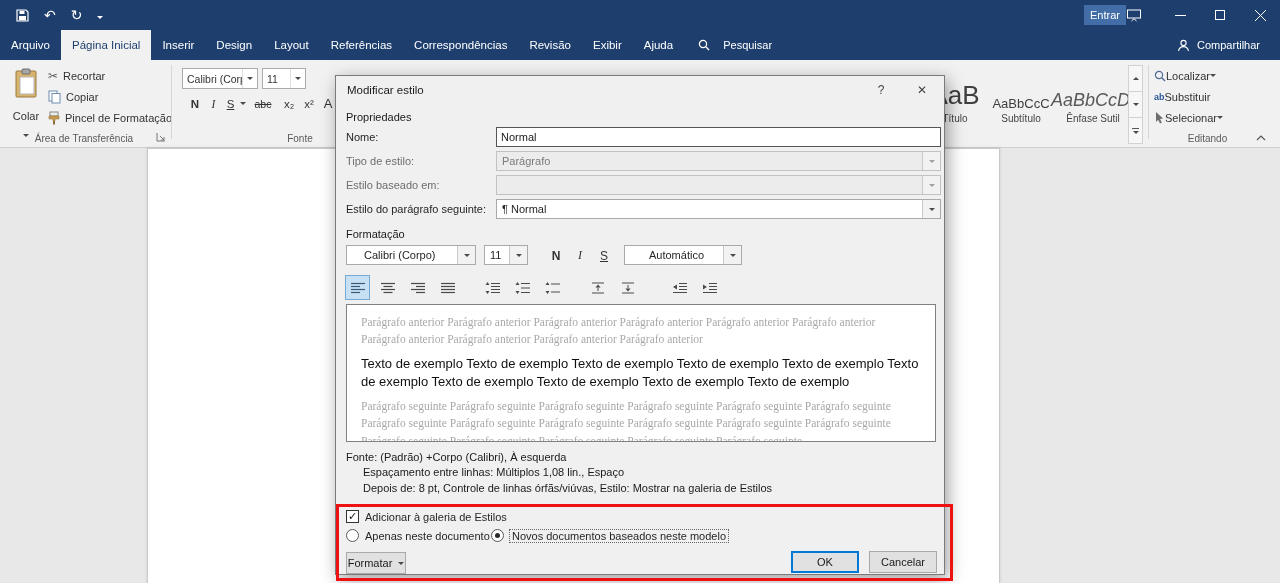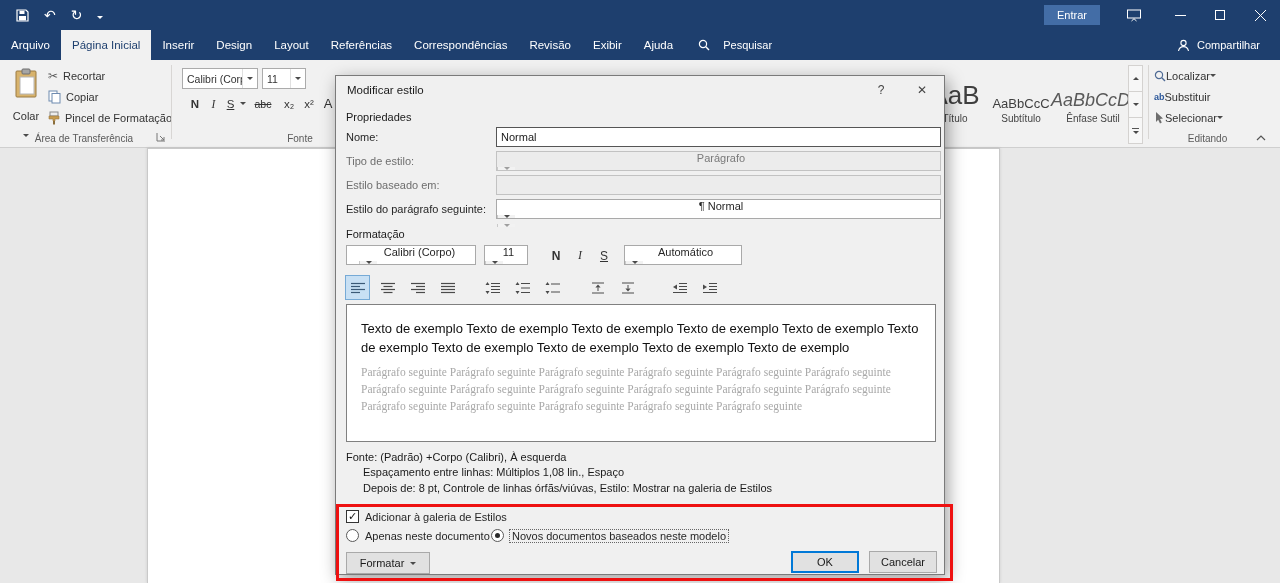--- a/index.html
+++ b/index.html
@@ -7,21 +7,21 @@
   body { position:relative; font-family:"Liberation Sans",sans-serif; background:#e8e8e8;
          overflow:hidden; font-size:11px; color:#262626; }
   svg { display:block; }
 
   
   .titlebar { position:absolute; left:0; top:0; width:1280px; height:30px; background:#1e3f6e;
               display:flex; align-items:center; color:#fff; z-index:3; }
   .qat { display:flex; align-items:center; gap:15px; padding-left:16px; }
   .qat .g { font-size:14px; line-height:1; color:#fff; cursor:pointer; }
   .tb-right { margin-left:auto; display:flex; align-items:center; height:100%; }
-  .entrar { background:#436da6; color:#fff; font-size:11px; padding:4px 13px; margin-right:26px; cursor:pointer; }
+  .entrar { background:#436da6; color:#fff; font-size:11px; padding:4px 6px; cursor:pointer; }
   .winbtn { width:40px; height:30px; display:flex; align-items:center; justify-content:center; cursor:pointer; }
   .ribopt { margin-right:18px; cursor:pointer; }
 
   
   .tabrow { position:absolute; left:0; top:30px; width:1280px; height:30px; background:#1e3f6e;
             display:flex; align-items:stretch; color:#fff; z-index:3; }
   .tab { padding:0 11px; display:flex; align-items:center; font-size:11.5px; cursor:pointer; white-space:nowrap; }
   .tab.selected { background:#f1f1f1; color:#1e3f6e; }
   .tabsearch { display:flex; align-items:center; gap:13px; margin-left:14px; cursor:pointer; }
   .share { margin-left:auto; display:flex; align-items:center; gap:7px; padding-right:20px; cursor:pointer; }
@@ -78,21 +78,21 @@
   .dlg-help { position:absolute; right:44px; top:0; width:38px; height:27px; display:flex; align-items:center;
               justify-content:center; font-size:12px; color:#444; cursor:pointer; }
   .dlg-close { position:absolute; right:0; top:0; width:44px; height:27px; display:flex; align-items:center;
                justify-content:center; font-size:12px; color:#444; cursor:pointer; }
   .sect { position:absolute; left:10px; font-size:11px; color:#1a1a1a; }
   .flabel { position:absolute; left:10px; color:#262626; }
   .flabel.gray { color:#6e6e6e; }
   .dinput { position:absolute; left:160px; width:445px; height:20px; border:1px solid #555; background:#fff;
             font:11px "Liberation Sans",sans-serif; padding:0 4px; color:#1a1a1a; }
   .dcombo { position:absolute; height:20px; border:1px solid #a9a9a9; background:#fff; display:flex;
-            align-items:center; cursor:pointer; color:#262626;flex-direction:column; }
+            align-items:center; cursor:pointer; color:#262626; }
   .dcombo.w { left:160px; width:445px; }
   .dcombo.disabled { background:#ececec; color:#7a7a7a; border-color:#c2c2c2; cursor:default; }
   .dcombo .val { padding-left:5px; flex:1; white-space:nowrap; overflow:hidden; }
   .dcombo .val.ind { padding-left:24px;margin-top:48px; }
   .dcombo .abox { width:18px; align-self:stretch; border-left:1px solid #c9c9c9; background:#f2f2f2;
                   display:flex; align-items:center; justify-content:center; }
   .dfbtn { position:absolute; top:170px; width:20px; height:19px; display:flex; align-items:center;
            justify-content:center; font-size:12px; color:#333; cursor:pointer; }
   .ticon { position:absolute; top:200px; width:23px; height:23px; display:flex; align-items:center;
            justify-content:center; cursor:pointer; }
@@ -480,20 +480,21 @@
           <line x1="7" y1="1.5" x2="15" y2="1.5"></line>
           <line x1="7" y1="4.5" x2="15" y2="4.5"></line>
           <line x1="7" y1="7.5" x2="15" y2="7.5"></line>
           <line x1="1" y1="10.5" x2="15" y2="10.5"></line>
         </g>
         <path d="M1 2.5v5L5 5z" fill="#4a4a4a"></path>
       </svg>
   </div>
 
   <div class="pbox">
+    <div class="pgray">Parágrafo anterior Parágrafo anterior Parágrafo anterior Parágrafo anterior Parágrafo anterior Parágrafo anterior Parágrafo anterior Parágrafo anterior Parágrafo anterior Parágrafo anterior</div>
     <div class="psample">Texto de exemplo Texto de exemplo Texto de exemplo Texto de exemplo Texto de exemplo Texto de exemplo Texto de exemplo Texto de exemplo Texto de exemplo Texto de exemplo</div>
     <div class="pgray">Parágrafo seguinte Parágrafo seguinte Parágrafo seguinte Parágrafo seguinte Parágrafo seguinte Parágrafo seguinte Parágrafo seguinte Parágrafo seguinte Parágrafo seguinte Parágrafo seguinte Parágrafo seguinte Parágrafo seguinte Parágrafo seguinte Parágrafo seguinte Parágrafo seguinte Parágrafo seguinte Parágrafo seguinte</div>
   </div>
 
   <div class="desc">
     <div>Fonte: (Padrão) +Corpo (Calibri), À esquerda</div>
     <div class="ind">Espaçamento entre linhas:  Múltiplos 1,08 lin., Espaço</div>
     <div class="ind">Depois de:  8 pt, Controle de linhas órfãs/viúvas, Estilo: Mostrar na galeria de Estilos</div>
   </div>
 
@@ -502,21 +503,21 @@
     <span>Adicionar à galeria de Estilos</span>
   </div>
   <div class="radiorow" style="left:10px;">
     <span class="rdot"></span>
     <span>Apenas neste documento</span>
   </div>
   <div class="radiorow" style="left:155px;">
     <span class="rdot sel"></span>
     <span class="focuslbl">Novos documentos baseados neste modelo</span>
   </div>
-  <div class="btn" style="left:10px;top:476px;width:84px;">
+  <div class="btn" style="left:10px;top:476px;width:60px;">
     <span>Formatar</span>
     <span class="tri"></span>
   </div>
   <div class="btn default" style="left:455px;top:475px;width:68px;">OK</div>
   <div class="btn" style="left:533px;top:475px;width:68px;">Cancelar</div>
 </div>
 
 <div class="red"></div>
 
 </body></html>

